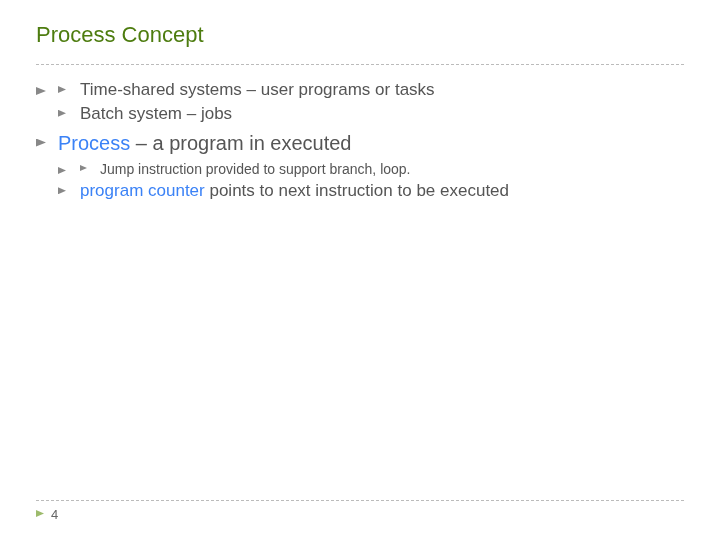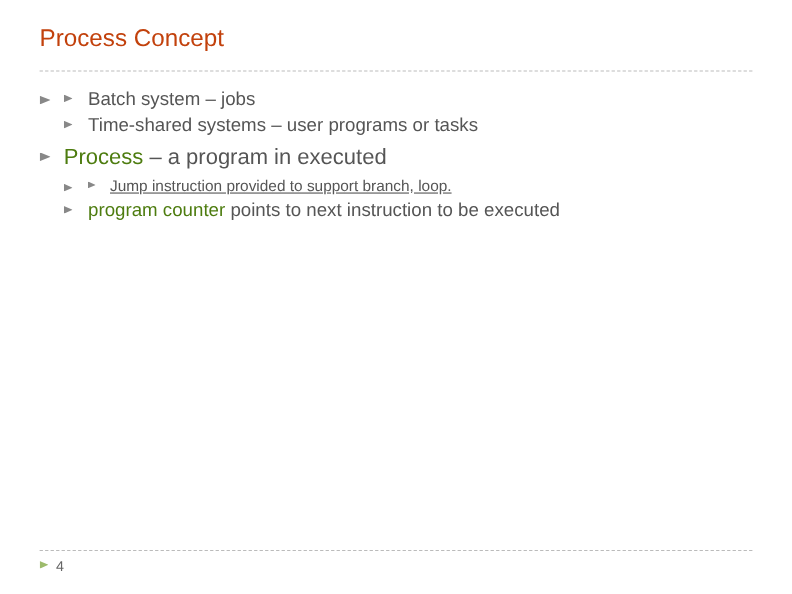--- a/index.html
+++ b/index.html
@@ -7,21 +7,21 @@
     width: 720px;
     height: 540px;
     background: #ffffff;
     font-family: Arial, Helvetica, sans-serif;
     color: #555;
     position: relative;
     padding: 22px 36px 0 36px;
   }
   .title {
     font-size: 22px;
-    color: #c2410c;
+    color: #4d7c0f;
     margin-bottom: 16px;
   }
   .dashed-line {
     border: none;
     border-top: 1px dashed #bbb;
     margin: 0 0 14px 0;
   }
   ul.outer {
     list-style: none;
     padding-left: 0;
@@ -64,41 +64,40 @@
     top: 7px;
     width: 8px;
     height: 7px;
     background: #888;
     clip-path: polygon(0 0, 100% 50%, 0 100%);
   }
   ul.innermost {
     list-style: none;
     padding-left: 0;
     margin-top: 3px;
-    text-decoration: underline;
   }
   ul.innermost > li {
     position: relative;
     padding-left: 20px;
     font-size: 14px;
     line-height: 1.3;
     color: #555;
     margin-bottom: 2px;
   }
   ul.innermost > li::before {
     content: "";
     position: absolute;
     left: 0;
     top: 5px;
     width: 7px;
     height: 6px;
     background: #888;
     clip-path: polygon(0 0, 100% 50%, 0 100%);
   }
-  .blue { color: #4d7c0f; }
+  .blue { color: #3b82f6; }
   .footer {
     position: absolute;
     bottom: 18px;
     left: 36px;
     right: 36px;
   }
   .footer-line {
     border: none;
     border-top: 1px dashed #bbb;
     margin-bottom: 6px;
@@ -122,22 +121,22 @@
 </style>
 </head>
 <body>
 
 <div class="title">Process Concept</div>
 <hr class="dashed-line">
 
 <ul class="outer">
   <li>
     <ul class="inner">
+      <li><span>Time-shared systems – user programs or tasks</span></li>
       <li><span>Batch system – jobs</span></li>
-      <li><span>Time-shared systems – user programs or tasks</span></li>
     </ul>
   </li>
   <li>
     <span class="blue">Process</span><span> – a program in executed</span>
     <ul class="inner">
       <li>
         <ul class="innermost">
           <li><span>Jump instruction provided to support branch, loop.</span></li>
         </ul>
       </li>

